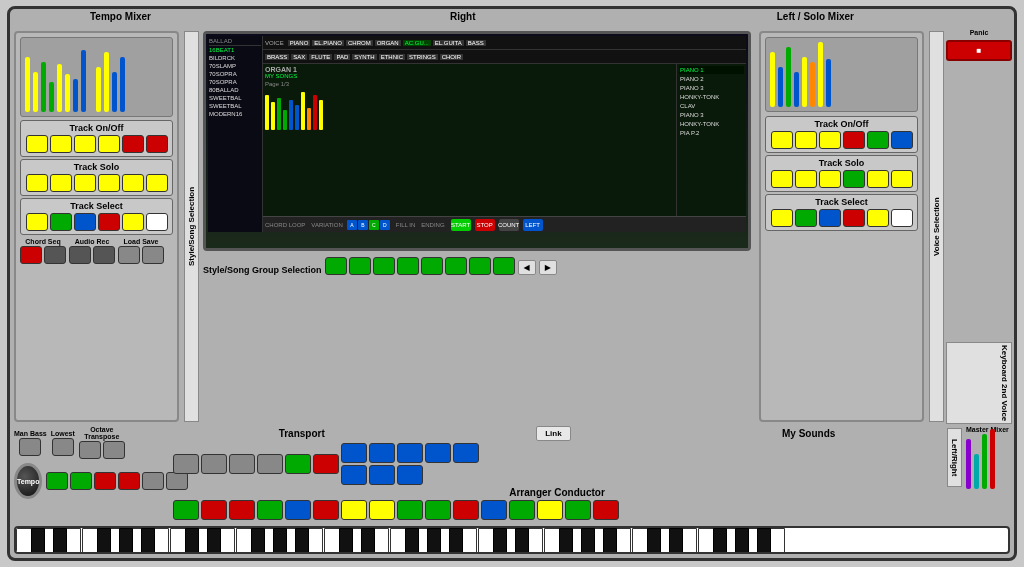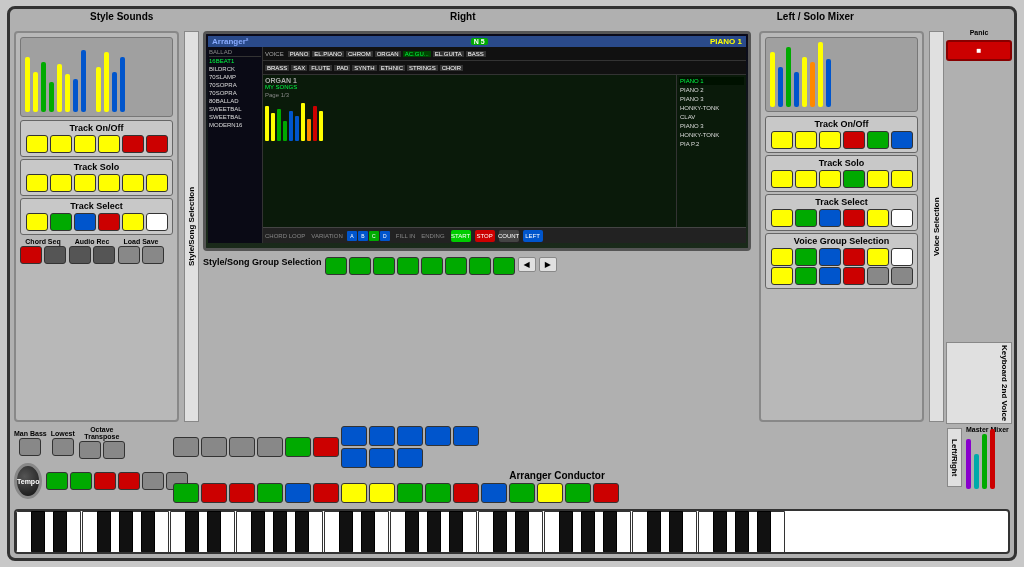--- a/index.html
+++ b/index.html
@@ -251,21 +251,21 @@
       padding: 2px;
       background: #c8c8c8;
       margin: 1px 0;
     }
   </style>
 </head>
 <body>
 
 <div class="main-container">
 
-  <div style="position:absolute;top:2px;left:80px;font-size:10px;font-weight:bold;z-index:100;">Style Sounds</div>
+  <div style="position:absolute;top:2px;left:80px;font-size:10px;font-weight:bold;z-index:100;">Tempo Mixer</div>
   <div style="position:absolute;top:2px;left:440px;font-size:10px;font-weight:bold;z-index:100;">Right</div>
   <div style="position:absolute;top:2px;right:160px;font-size:10px;font-weight:bold;z-index:100;">Left / Solo Mixer</div>
 
   <div style="display:flex;flex-direction:row;flex:1;margin-top:18px;height:calc(100% - 150px);">
 
     <div class="left-panel">
 
       <div class="style-mixer-section">
         <div style="display:flex;flex-direction:row;gap:3px;align-items:flex-end;height:70px;">
           <div style="width:5px;height:55px;background:#ffff00;border-radius:2px;"></div>
@@ -350,25 +350,20 @@
     <div style="display:flex;flex-direction:row;flex:1;">
 
       <div style="width:16px;display:flex;flex-direction:column;align-items:center;justify-content:center;margin:4px 0;">
         <div style="writing-mode:vertical-rl;transform:rotate(180deg);font-size:8px;font-weight:bold;background:#e0e0e0;border:1px solid #888;padding:4px 2px;height:100%;display:flex;align-items:center;justify-content:center;">Style/Song Selection</div>
       </div>
 
       <div style="flex:1;display:flex;flex-direction:column;">
 
         <div class="screen-area">
           <div class="screen-inner">
-            <div class="screen-title-bar">
-              <span style="color:#88aaff;font-size:8px;">Arranger²</span>
-              <span style="background:#00aa00;color:#fff;padding:0 3px;font-size:7px;border-radius:2px;">N 5</span>
-              <span style="color:#ffff00;font-size:8px;">PIANO 1</span>
-            </div>
 
             <div style="display:flex;height:calc(100% - 14px);">
 
               <div style="width:55px;background:#0a0a15;border-right:1px solid #333;padding:1px;overflow:hidden;">
                 <div style="font-size:6px;color:#888;border-bottom:1px solid #333;padding:1px 0;">BALLAD</div>
                 <div style="font-size:6px;color:#00ff44;padding:1px 0;">16BEAT1</div>
                 <div style="font-size:6px;color:#ddd;padding:1px 0;">BILDRCK</div>
                 <div style="font-size:6px;color:#ddd;padding:1px 0;">70SLAMP</div>
                 <div style="font-size:6px;color:#ddd;padding:1px 0;">70SOPRA</div>
                 <div style="font-size:6px;color:#ddd;padding:1px 0;">70SOPRA</div>
@@ -450,21 +445,21 @@
                   <div style="width:20px;height:12px;background:#444;border-radius:2px;margin-left:2px;font-size:6px;color:#fff;display:flex;align-items:center;justify-content:center;">COUNT</div>
                   <div style="width:20px;height:12px;background:#0055cc;border-radius:2px;margin-left:2px;font-size:6px;color:#fff;display:flex;align-items:center;justify-content:center;">LEFT</div>
                 </div>
               </div>
             </div>
           </div>
         </div>
 
         <div style="display:flex;flex-direction:column;gap:3px;padding:2px 4px;">
 
-          <div style="display:flex;flex-direction:row;align-items:flex-start;gap:3px;">
+          <div style="display:flex;flex-direction:row;align-items:flex-end;gap:3px;">
             <div class="small-label" style="font-size:9px;">Style/Song Group Selection</div>
             <div style="display:flex;gap:2px;">
               <div class="btn btn-sm btn-green"></div>
               <div class="btn btn-sm btn-green"></div>
               <div class="btn btn-sm btn-green"></div>
               <div class="btn btn-sm btn-green"></div>
               <div class="btn btn-sm btn-green"></div>
               <div class="btn btn-sm btn-green"></div>
               <div class="btn btn-sm btn-green"></div>
               <div class="btn btn-sm btn-green"></div>
@@ -520,39 +515,20 @@
         <div class="row-btns">
           <div class="btn btn-sm btn-yellow"></div>
           <div class="btn btn-sm btn-green"></div>
           <div class="btn btn-sm btn-blue"></div>
           <div class="btn btn-sm btn-red"></div>
           <div class="btn btn-sm btn-yellow"></div>
           <div class="btn btn-sm btn-white"></div>
         </div>
       </div>
 
-      <div class="group-box">
-        <div class="track-label">Voice Group Selection</div>
-        <div class="row-btns">
-          <div class="btn btn-sm btn-yellow"></div>
-          <div class="btn btn-sm btn-green"></div>
-          <div class="btn btn-sm btn-blue"></div>
-          <div class="btn btn-sm btn-red"></div>
-          <div class="btn btn-sm btn-yellow"></div>
-          <div class="btn btn-sm btn-white"></div>
-        </div>
-        <div class="row-btns">
-          <div class="btn btn-sm btn-yellow"></div>
-          <div class="btn btn-sm btn-green"></div>
-          <div class="btn btn-sm btn-blue"></div>
-          <div class="btn btn-sm btn-red"></div>
-          <div class="btn btn-sm btn-gray"></div>
-          <div class="btn btn-sm btn-gray"></div>
-        </div>
-      </div>
 
     </div>
 
     <div style="width:16px;display:flex;flex-direction:column;align-items:center;justify-content:center;margin:4px 0;">
       <div style="writing-mode:vertical-rl;transform:rotate(180deg);font-size:8px;font-weight:bold;background:#e0e0e0;border:1px solid #888;padding:4px 2px;height:100%;display:flex;align-items:center;justify-content:center;">Voice Selection</div>
     </div>
 
     <div class="far-right">
       <div class="small-label">Panic</div>
       <div class="panic-btn">■</div>
@@ -594,20 +570,25 @@
           <div class="btn btn-sm btn-red"></div>
           <div class="btn btn-sm btn-red"></div>
           <div class="btn btn-sm btn-gray"></div>
           <div class="btn btn-sm btn-gray"></div>
         </div>
       </div>
     </div>
 
     <div class="bottom-center">
 
+      <div style="display:flex;flex-direction:row;justify-content:space-around;align-items:center;">
+        <div class="section-label">Transport</div>
+        <div class="link-btn">Link</div>
+        <div class="section-label">My Sounds</div>
+      </div>
 
       <div style="display:flex;flex-direction:row;gap:2px;align-items:center;">
 
         <div style="display:flex;gap:2px;">
           <div class="btn btn-med btn-gray"></div>
           <div class="btn btn-med btn-gray"></div>
           <div class="btn btn-med btn-gray"></div>
           <div class="btn btn-med btn-gray"></div>
           <div class="btn btn-med btn-green"></div>
           <div class="btn btn-med btn-red"></div>

